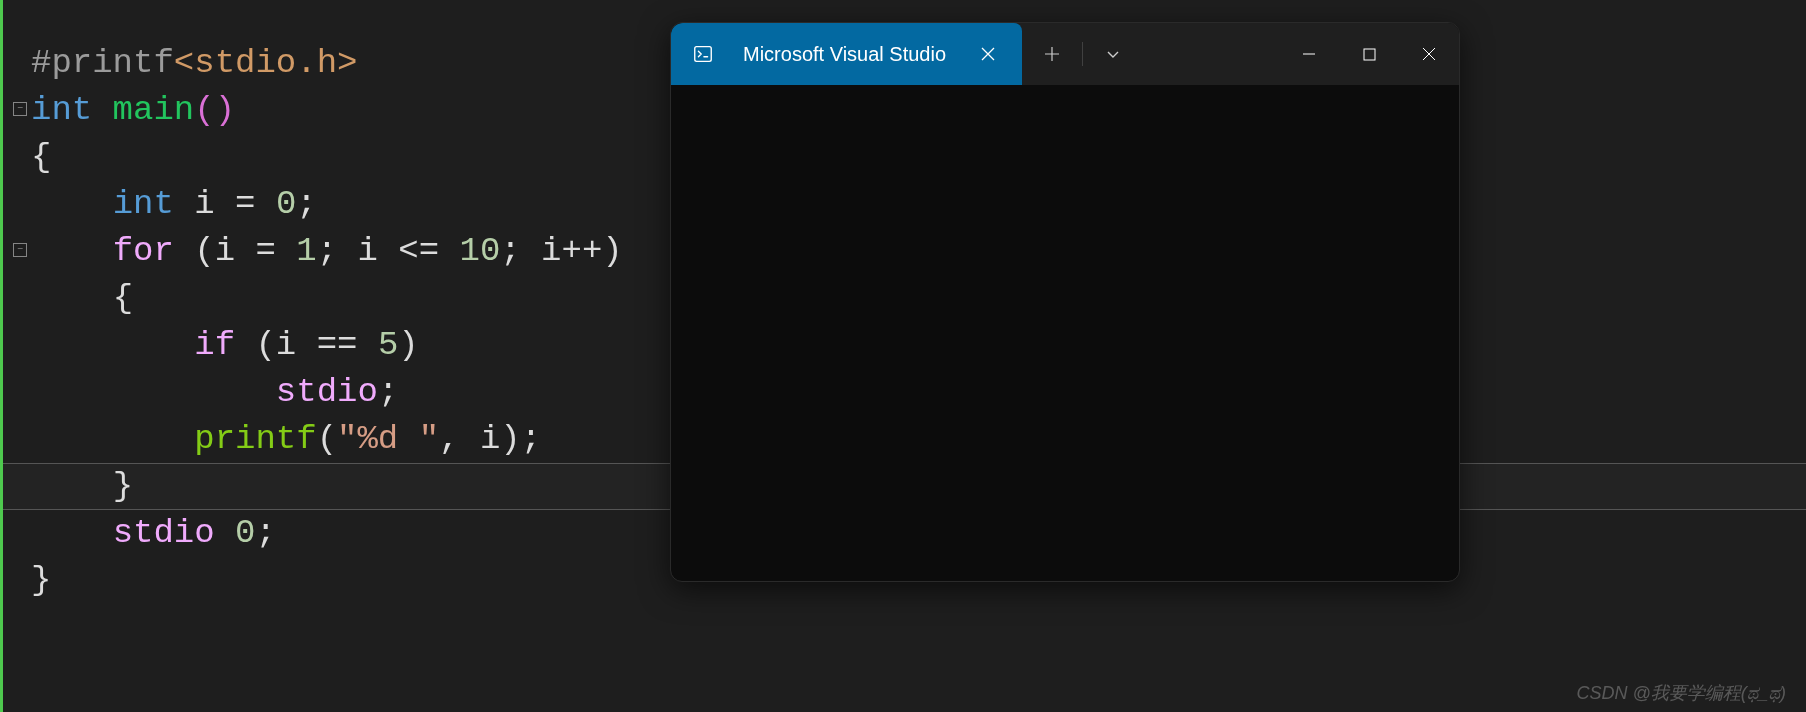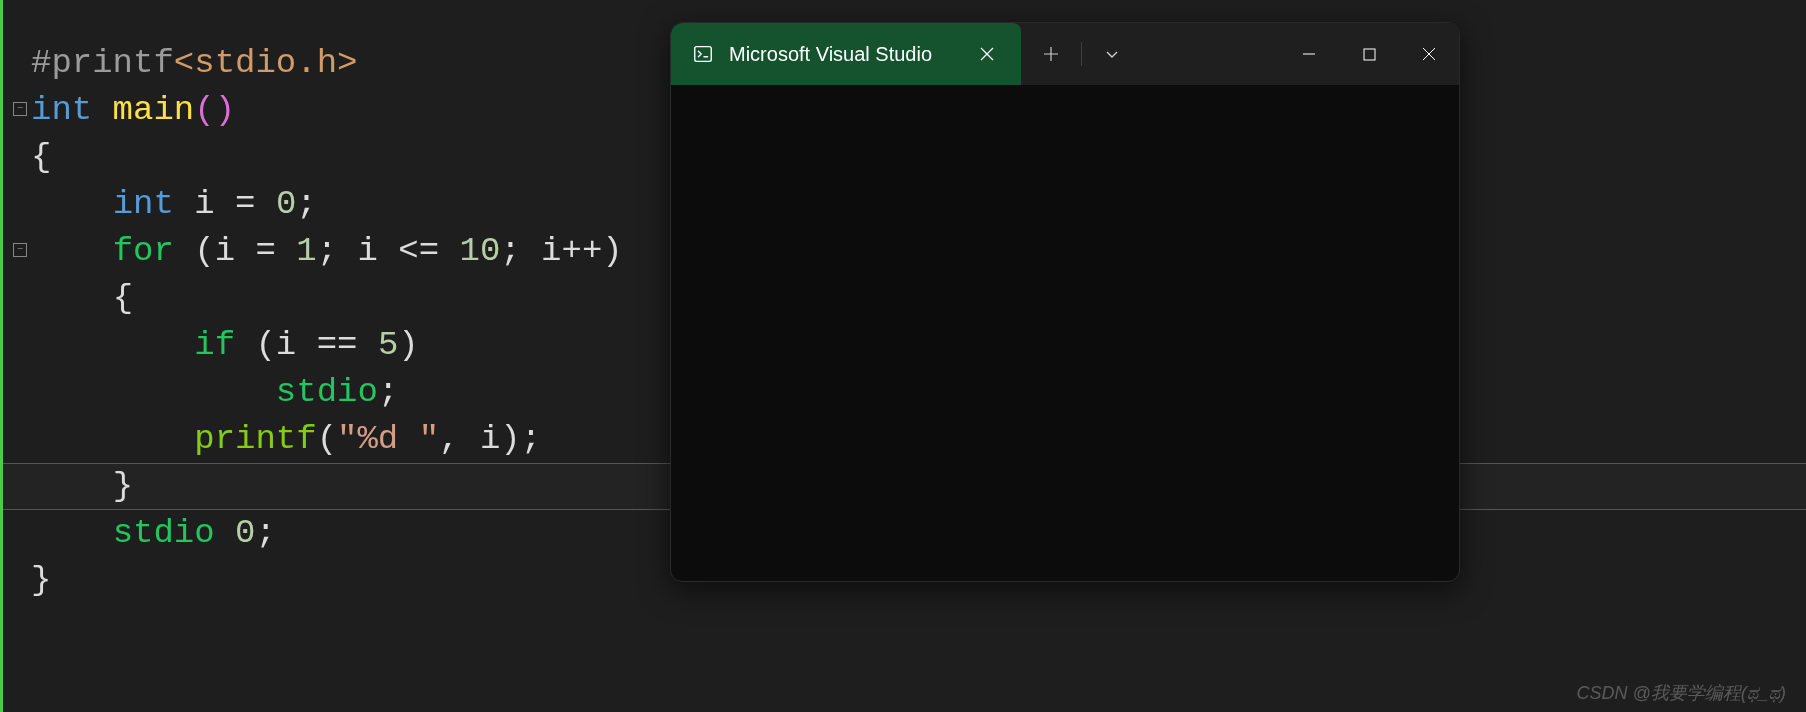--- a/index.html
+++ b/index.html
@@ -33,24 +33,24 @@
       font-family: 'Consolas', 'Courier New', monospace;
       color: #dcdcdc;
       position: relative;
     }
     .preprocessor { color: #9b9b9b; }
     .type { color: #569cd6; }
     .func-name { color: #84cc16; }
     .paren { color: #da70d6; }
     .brace { color: #dcdcdc; }
     .number { color: #b5cea8; }
-    .control { color: #22c55e; }
+    .control { color: #f0abfc; }
     .string { color: #d69d85; }
     .semicolon { color: #dcdcdc; }
-    .main-name { color: #fde047; }
+    .main-name { color: #22c55e; }
     
     .fold-marker {
       position: absolute;
       left: -18px;
       width: 14px;
       height: 14px;
       border: 1px solid #858585;
       background: #1e1e1e;
       font-size: 10px;
       line-height: 12px;
@@ -81,25 +81,25 @@
       border: 1px solid #2a2a2a;
     }
     .titlebar {
       height: 62px;
       background: #1f1f1f;
       display: flex;
       align-items: center;
     }
     .tab {
       height: 62px;
-      background: #14532d;
+      background: #0369a1;
       display: flex;
       align-items: center;
       padding: 0 20px;
-      gap: 14px;
+      gap: 28px;
       border-top-left-radius: 12px;
       border-top-right-radius: 8px;
       min-width: 350px;
     }
     .tab-icon {
       width: 24px;
       height: 24px;
       display: flex;
       align-items: center;
       justify-content: center;

